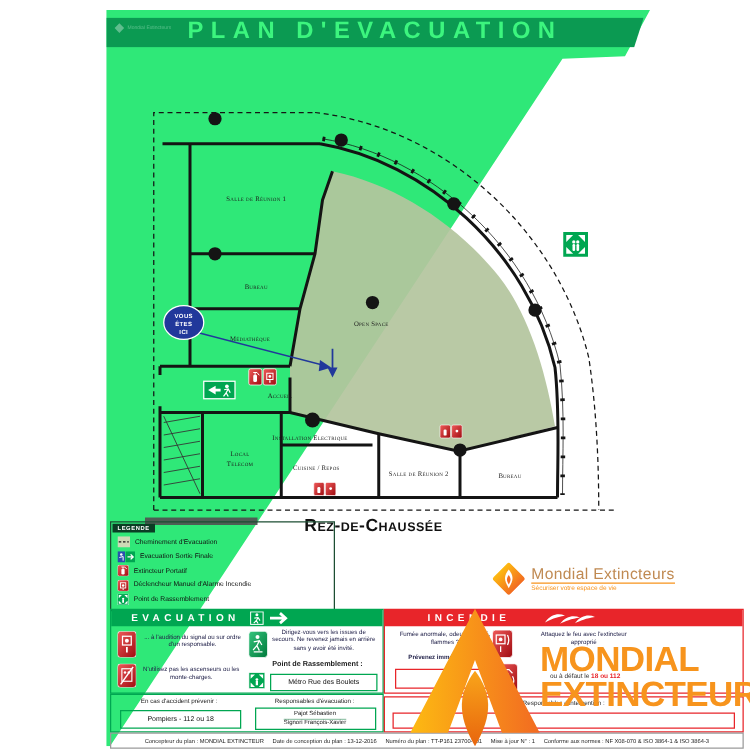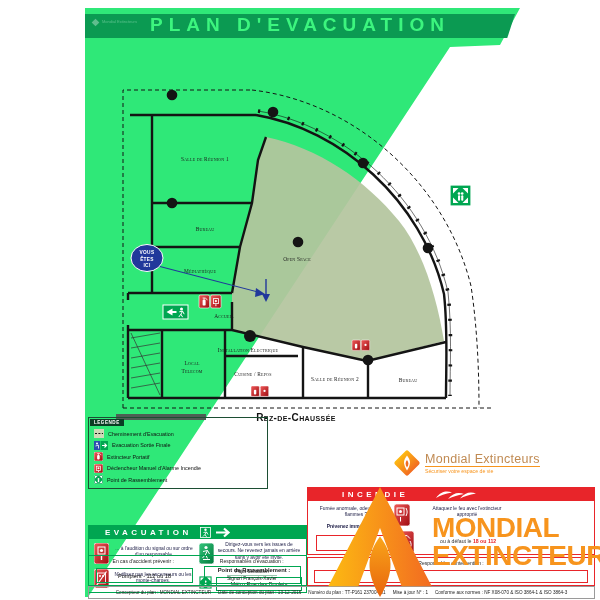--- a/index.html
+++ b/index.html
@@ -13,37 +13,37 @@
     clip-path:polygon(0 0,100% 0,98.2% 100%,0 100%);display:flex;align-items:flex-start;justify-content:center;}
   .band .title{color:#3CF57E;font-weight:bold;font-size:19px;letter-spacing:6px;white-space:nowrap;}
   .band-mark{position:absolute;left:6px;top:4px;display:flex;align-items:center;gap:2px;opacity:.35;}
   .band-mark .txt{color:#d8ffe9;font-size:4px;line-height:1.1;}
   
   svg.plan{position:absolute;left:0;top:0;}
   .rlabel{font-family:"Liberation Serif",serif;font-size:5.4px;font-variant:small-caps;
     fill:#1c1c1c;text-anchor:middle;letter-spacing:.2px;}
   .yah-t{font-size:4.8px;font-weight:bold;fill:#fff;text-anchor:middle;letter-spacing:.3px;}
   
-  .rez{position:absolute;left:238px;top:412px;width:116px;text-align:center;font-weight:bold;
-    font-size:10px;font-variant:small-caps;letter-spacing:.4px;color:#111;}
+  .rez{position:absolute;left:238px;top:412px;width:116px;text-align:right;font-weight:bold;
+    font-size:14px;font-variant:small-caps;letter-spacing:.4px;color:#111;}
   .scalebar{position:absolute;left:116px;top:414px;width:90px;height:6px;background:#4e5e54;}
   
   .legend{position:absolute;left:88px;top:417px;width:178px;height:70px;border:1px solid #1c4e33;}
   .legend .ltitle{position:absolute;left:1px;top:1px;background:#0a3d24;color:#fff;
     font-size:4.6px;font-weight:bold;padding:1px 4px;letter-spacing:.5px;}
   .legend .rows{position:absolute;left:5px;top:11px;right:3px;display:flex;flex-direction:column;gap:2.6px;}
   .lrow{display:flex;align-items:center;gap:4px;}
   .lrow .lab{font-size:5.4px;color:#111;}
   
   .brand{position:absolute;left:392px;top:448px;display:flex;align-items:center;gap:3px;}
   .brand .bt .nm{font-size:12.5px;color:#C08A52;letter-spacing:.3px;}
   .brand .bt .tg{font-size:5.2px;color:#F7941D;border-top:1px solid #F7941D;padding-top:.5px;}
   
   .panel{position:absolute;background:transparent;}
-  .p-evac{left:88px;top:487px;width:217px;height:66px;border:1.2px solid #00A651;margin-top:38px;}
+  .p-evac{left:88px;top:487px;width:217px;height:66px;border:1.2px solid #00A651;}
   .p-evac-h{position:absolute;left:0;top:0;right:0;height:13px;background:#00A651;display:flex;
     align-items:center;}
   .p-evac-h .t{color:#fff;font-weight:bold;font-size:8px;letter-spacing:3.5px;padding-left:16px;}
   .p-inc{left:307px;top:487px;width:286px;height:66px;border:1.2px solid #E8252A;}
   .p-inc-h{position:absolute;left:0;top:0;right:0;height:13px;background:#E8252A;display:flex;align-items:center;}
   .p-inc-h .t{color:#fff;font-weight:bold;font-size:8px;letter-spacing:3.5px;padding-left:34px;}
   .instr{position:absolute;font-size:4.9px;color:#22224a;text-align:center;line-height:1.3;}
   .plabel{position:absolute;font-size:5.8px;font-weight:bold;color:#222;text-align:center;}
   .vbox{position:absolute;border:1px solid #00A651;display:flex;align-items:center;
     justify-content:center;font-size:5.6px;color:#111;text-align:center;}

